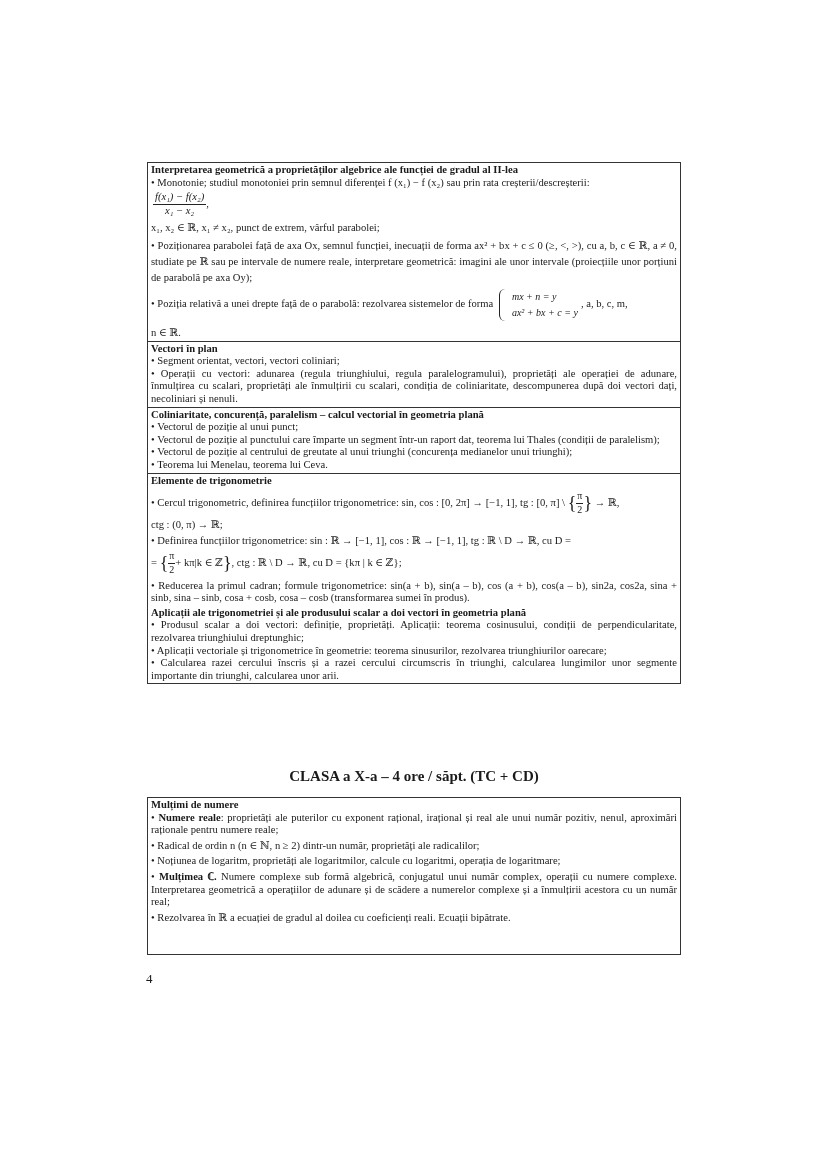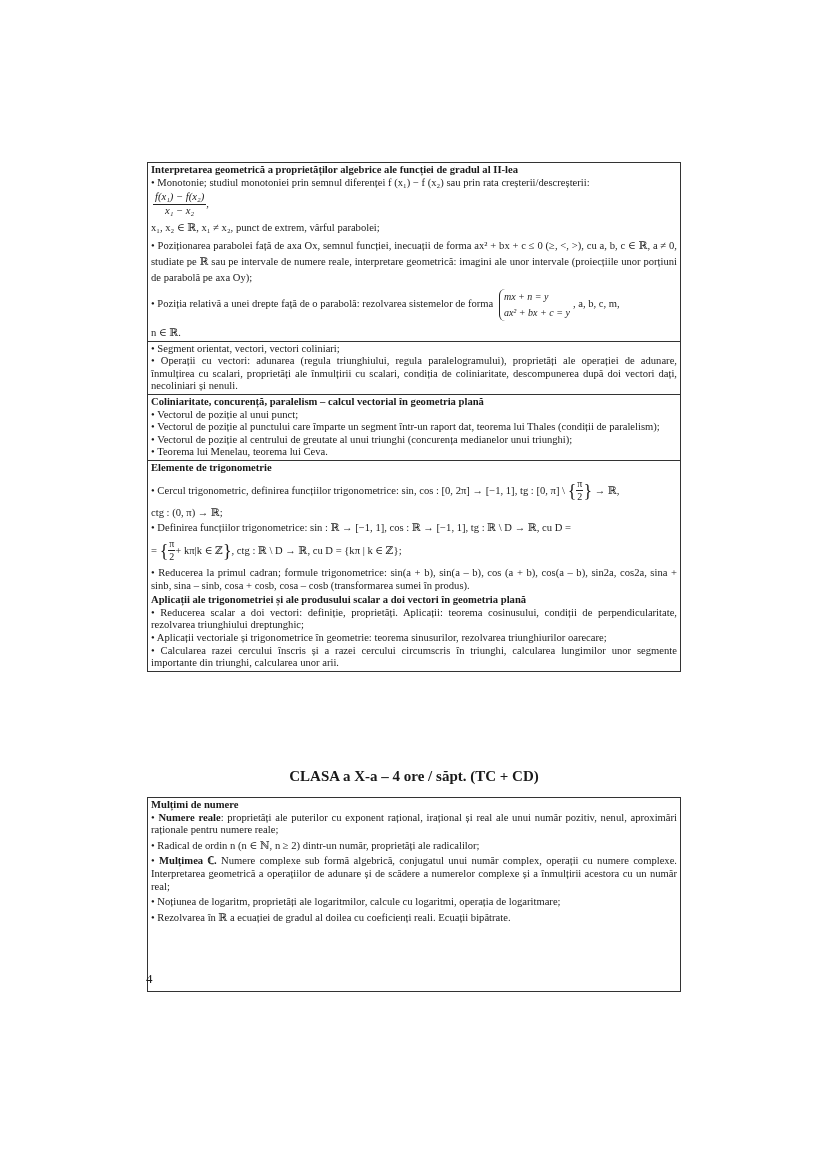--- a/index.html
+++ b/index.html
@@ -10,21 +10,21 @@
   .sec { padding: 1px 3px 1px 3px; }
   .sec + .sec { border-top: 1.3px solid #333; }
   .sec.nodiv { border-top: none; }
   .ttl { font-weight: bold; }
   .it { text-align: justify; }
   .gap { margin-top: 3px; }
   .frac { display: inline-block; vertical-align: middle; text-align: center; font-style: italic; margin: 2px 0 2px 2px; font-family: Liberation Serif, serif; }
   .frac .num { display: block; border-bottom: 1px solid #222; padding: 0 2px; }
   .frac .den { display: block; padding: 0 2px; }
   .brace { display: inline-block; vertical-align: middle; font-style: italic; border-left: 1.2px solid #222;
-           border-radius: 6px 0 0 6px; padding-left: 4px; margin: 0 3px; line-height: 16px; font-size: 10px; }
+           border-radius: 6px 0 0 6px; padding-left: 12px; margin: 0 3px; line-height: 16px; font-size: 10px; }
   .pi { display: inline-block; vertical-align: middle; text-align: center; font-size: 10px; }
   .pi .n { display: block; border-bottom: 1px solid #222; padding: 0 1px; }
   .pi .d { display: block; }
   .big { font-size: 18px; vertical-align: middle; font-weight: lighter; }
   .heading { position: absolute; left: 147px; width: 534px; top: 768px; text-align: center;
              font-weight: bold; font-size: 15px; }
   .pagenum { position: absolute; left: 146px; top: 971px; font-size: 13px; }
 </style>
 </head>
 <body>
@@ -46,20 +46,21 @@
       <span>• Poziția relativă a unei drepte față de o parabolă: rezolvarea sistemelor de forma</span>
       <span class="brace">
         <span style="display:block">mx + n = y</span>
         <span style="display:block">ax² + bx + c = y</span>
       </span><span>, a, b, c, m,</span>
     </div>
     <div class="gap" style="margin-top:6px">n ∈ ℝ.</div>
   </div>
 
   <div class="sec">
+    <div class="ttl">Vectori în plan</div>
     <div class="it">• Segment orientat, vectori, vectori coliniari;</div>
     <div class="it">• Operații cu vectori: adunarea (regula triunghiului, regula paralelogramului), proprietăți ale operației de adunare, înmulțirea cu scalari, proprietăți ale înmulțirii cu scalari, condiția de coliniaritate, descompunerea după doi vectori dați, necoliniari și nenuli.</div>
   </div>
 
   <div class="sec">
     <div class="ttl">Coliniaritate, concurență, paralelism – calcul vectorial în geometria plană</div>
     <div class="it">• Vectorul de poziție al unui punct;</div>
     <div class="it">• Vectorul de poziție al punctului care împarte un segment într-un raport dat, teorema lui Thales (condiții de paralelism);</div>
     <div class="it">• Vectorul de poziție al centrului de greutate al unui triunghi (concurența medianelor unui triunghi);</div>
     <div class="it">• Teorema lui Menelau, teorema lui Ceva.</div>
@@ -75,32 +76,32 @@
     <div class="gap">ctg : (0, π) → ℝ;</div>
     <div class="it gap">• Definirea funcțiilor trigonometrice: sin : ℝ → [−1, 1], cos : ℝ → [−1, 1], tg : ℝ \ D → ℝ, cu D =</div>
     <div class="gap">
       <span>= </span><span class="big">{</span><span class="pi"><span class="n">π</span><span class="d">2</span></span><span>+ kπ|k ∈ ℤ</span><span class="big">}</span><span>, ctg : ℝ \ D → ℝ, cu D = {kπ | k ∈ ℤ};</span>
     </div>
     <div class="it gap">• Reducerea la primul cadran; formule trigonometrice: sin(a + b), sin(a – b), cos (a + b), cos(a – b), sin2a, cos2a, sina + sinb, sina – sinb, cosa + cosb, cosa – cosb (transformarea sumei în produs).</div>
   </div>
 
   <div class="sec nodiv">
     <div class="ttl">Aplicații ale trigonometriei și ale produsului scalar a doi vectori în geometria plană</div>
-    <div class="it">• Reducerea scalar a doi vectori: definiție, proprietăți. Aplicații: teorema cosinusului, condiții de perpendicularitate, rezolvarea triunghiului dreptunghic;</div>
+    <div class="it">• Produsul scalar a doi vectori: definiție, proprietăți. Aplicații: teorema cosinusului, condiții de perpendicularitate, rezolvarea triunghiului dreptunghic;</div>
     <div class="it">• Aplicații vectoriale și trigonometrice în geometrie: teorema sinusurilor, rezolvarea triunghiurilor oarecare;</div>
     <div class="it">• Calcularea razei cercului înscris și a razei cercului circumscris în triunghi, calcularea lungimilor unor segmente importante din triunghi, calcularea unor arii.</div>
   </div>
 </div>
 
 <div class="heading">CLASA a X-a – 4 ore / săpt. (TC + CD)</div>
 
-<div class="box" style="top:797px; height:195px;">
+<div class="box" style="top:797px; height:158px;">
   <div class="sec">
     <div class="ttl">Mulțimi de numere</div>
     <div class="it"><span>• </span><b>Numere reale</b><span>: proprietăți ale puterilor cu exponent rațional, irațional și real ale unui număr pozitiv, nenul, aproximări raționale pentru numere reale;</span></div>
     <div class="it gap"><span>• </span><span>Radical de ordin n (n ∈ ℕ, n ≥ 2) dintr-un număr, proprietăți ale radicalilor;</span></div>
+    <div class="it gap"><span>• </span><span>Noțiunea de logaritm, proprietăți ale logaritmilor, calcule cu logaritmi, operația de logaritmare;</span></div>
     <div class="it gap"><span>• </span><b>Mulțimea ℂ.</b><span> Numere complexe sub formă algebrică, conjugatul unui număr complex, operații cu numere complexe. Interpretarea geometrică a operațiilor de adunare și de scădere a numerelor complexe și a înmulțirii acestora cu un număr real;</span></div>
-    <div class="it gap"><span>• </span><span>Noțiunea de logaritm, proprietăți ale logaritmilor, calcule cu logaritmi, operația de logaritmare;</span></div>
     <div class="it gap"><span>• </span><span>Rezolvarea în ℝ a ecuației de gradul al doilea cu coeficienți reali. Ecuații bipătrate.</span></div>
   </div>
 </div>
 
 <div class="pagenum">4</div>
 
 </body></html>

